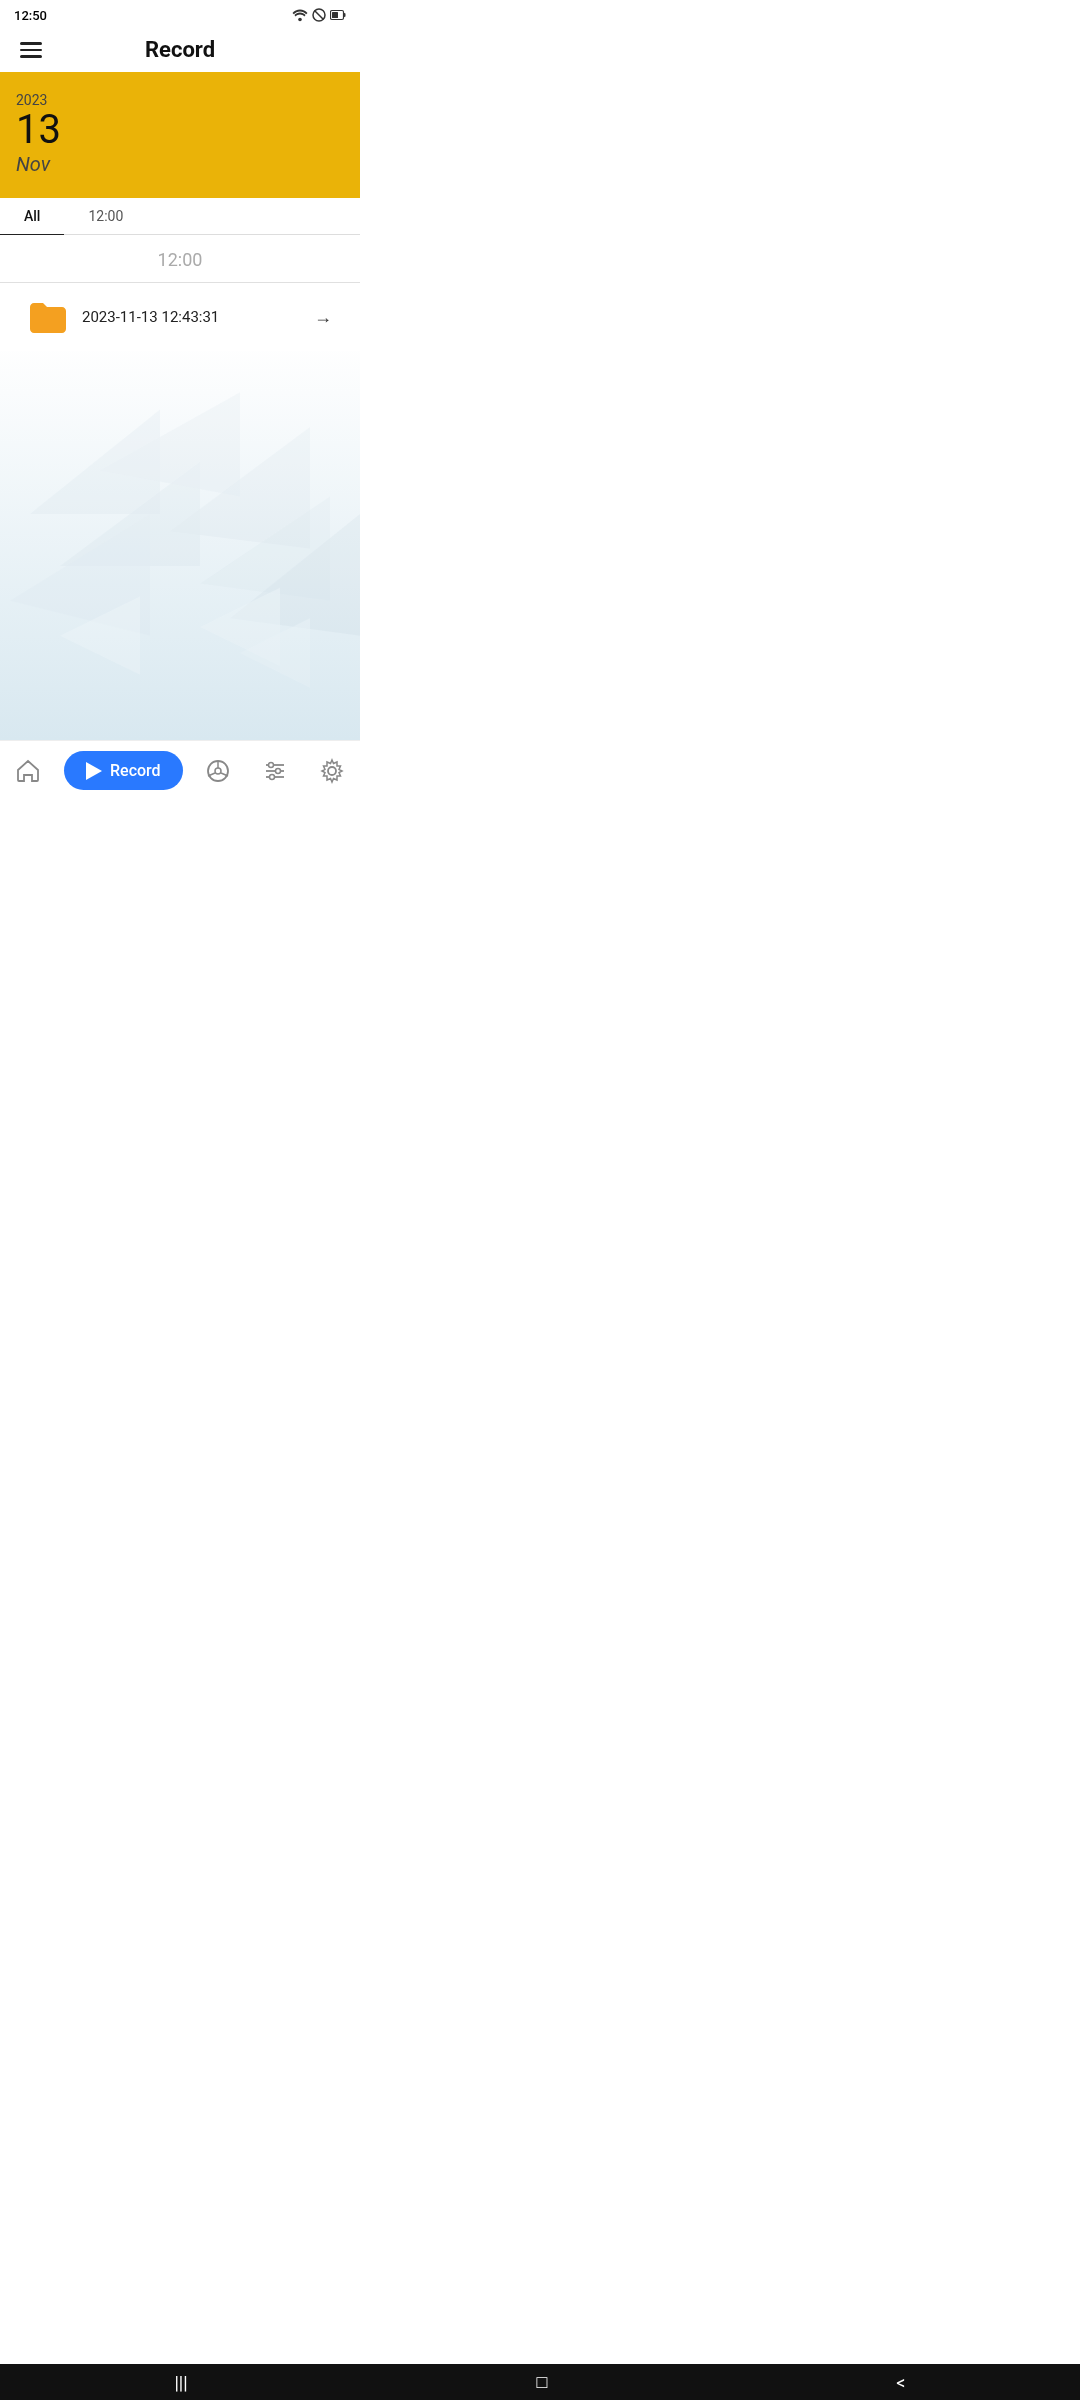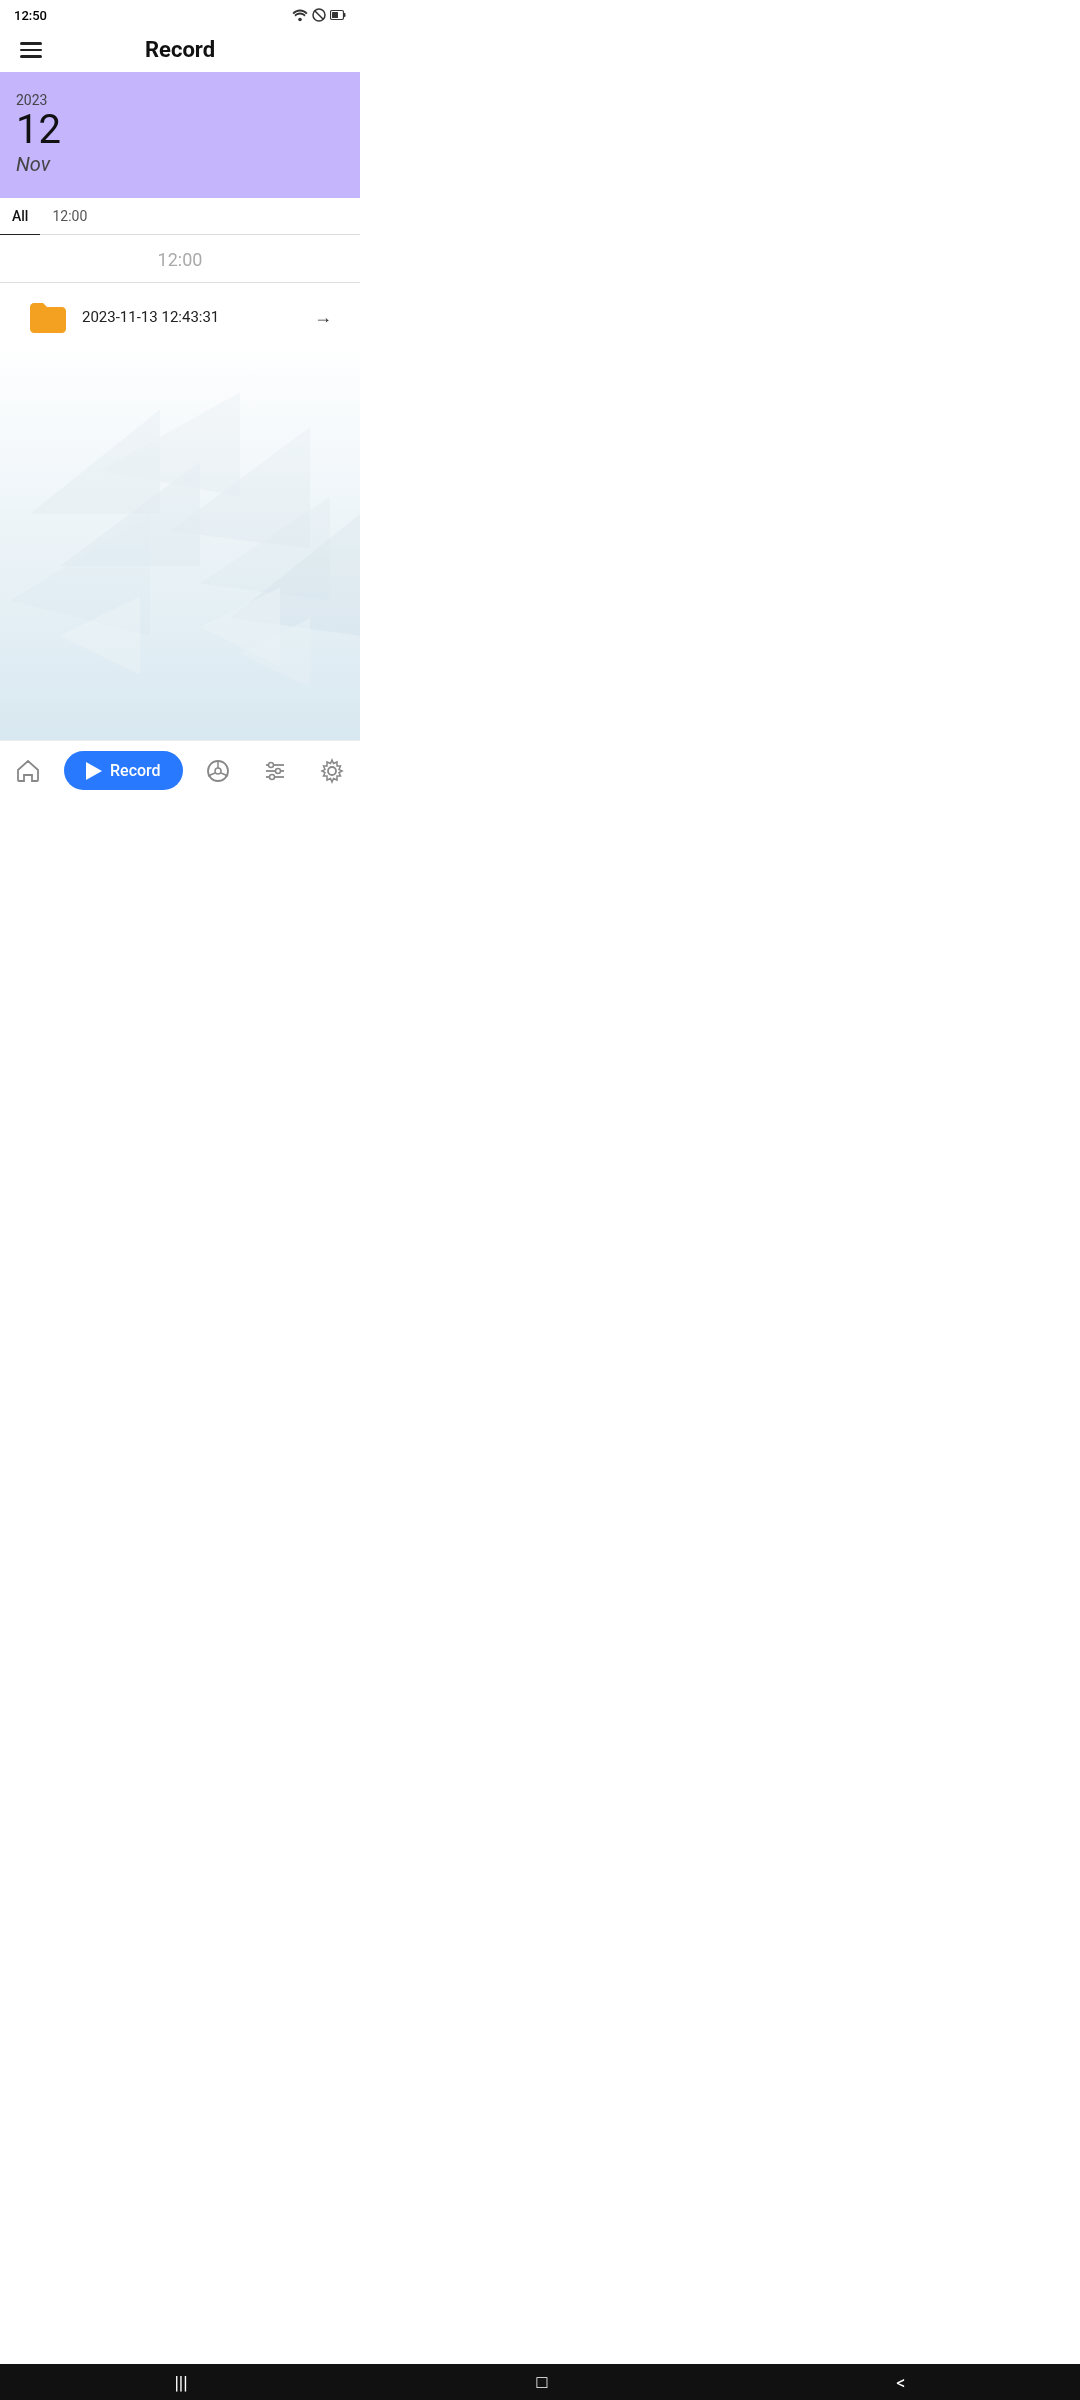--- a/index.html
+++ b/index.html
@@ -59,21 +59,21 @@
       font-size: 22px;
       font-weight: 700;
       color: #111;
       position: absolute;
       left: 50%;
       transform: translateX(-50%);
     }
 
     
     .date-panel {
-      background: #c4b5fd;
+      background: #eab308;
       padding: 20px 16px 22px;
     }
     .date-year {
       font-size: 14px;
       color: #444;
       margin-bottom: 2px;
     }
     .date-day {
       font-size: 40px;
       font-weight: 400;
@@ -87,21 +87,21 @@
       font-style: italic;
     }
 
     
     .tabs-row {
       display: flex;
       border-bottom: 1.5px solid #ddd;
       background: #fff;
     }
     .tab-item {
-      padding: 10px 12px;
+      padding: 10px 24px;
       font-size: 14px;
       color: #555;
       cursor: pointer;
       border-bottom: 2.5px solid transparent;
       margin-bottom: -1.5px;
     }
     .tab-item.active {
       color: #111;
       border-bottom: 2.5px solid #222;
       font-weight: 500;
@@ -263,21 +263,21 @@
   <div class="hamburger-icon">
     <span></span>
     <span></span>
     <span></span>
   </div>
   <span class="header-title">Record</span>
 </div>
 
 <div class="date-panel">
   <div class="date-year">2023</div>
-  <div class="date-day">12</div>
+  <div class="date-day">13</div>
   <div class="date-month">Nov</div>
 </div>
 
 <div class="tabs-row">
   <div class="tab-item active">All</div>
   <div class="tab-item">12:00</div>
 </div>
 
 <div class="main-content">
 

